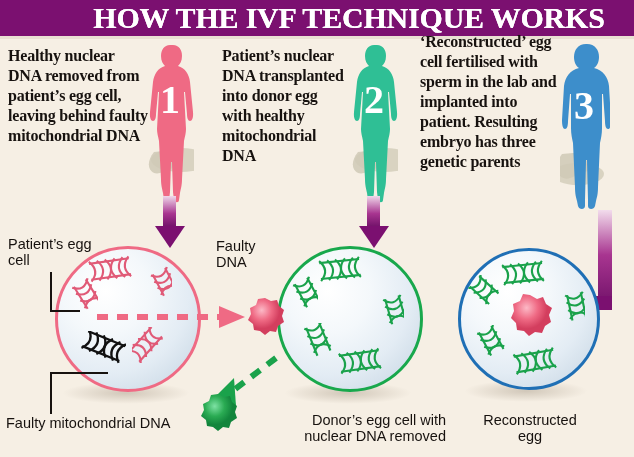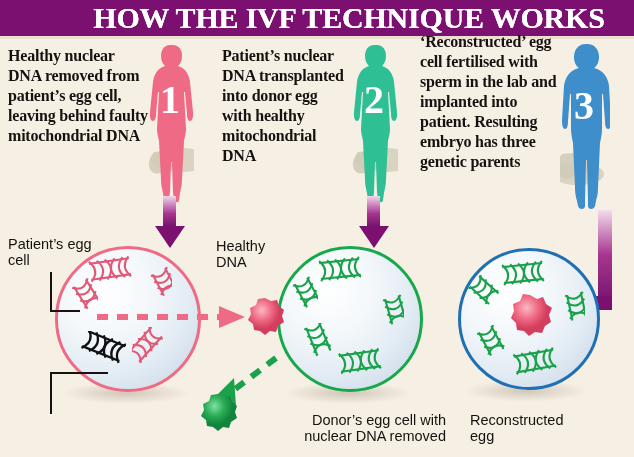--- a/index.html
+++ b/index.html
@@ -102,21 +102,21 @@
     position:absolute;
     font-family:Liberation Sans, sans-serif;
     color:#17120f;
     font-size:14.5px;
     line-height:16px;
   }
   #label-patient-egg{left:8px;top:236px;width:92px;}
   #label-faulty{left:6px;top:415px;width:210px;}
   #label-nuclear-dna{left:216px;top:238px;width:70px;}
   #label-donor{left:266px;top:412px;width:180px;text-align:right;}
-  #label-reconstructed{left:470px;top:412px;width:120px;}
+  #label-reconstructed{left:470px;top:412px;width:120px;text-align:center;}
 
   
   .leader{position:absolute;background:#17120f;}
   #leader-a-v{left:50px;top:272px;width:1.6px;height:40px;}
   #leader-a-h{left:50px;top:310px;width:30px;height:1.6px;}
   #leader-b-v{left:50px;top:372px;width:1.6px;height:42px;}
   #leader-b-h{left:50px;top:372px;width:58px;height:1.6px;}
 
   
   .dashed-arrow{position:absolute;}
@@ -402,17 +402,18 @@
     </defs>
     <path d="M23 2 l6 3 6-1 2 6 5 4 -2 6 2 6 -6 4 -2 6 -6-1 -5 4 -5-4 -6-1 -1-6 -5-4 3-6 -1-6 6-3 2-6 z" fill="url(#gb1)"></path>
   </svg>
 
   <div class="leader" id="leader-a-v"></div>
   <div class="leader" id="leader-a-h"></div>
   <div class="leader" id="leader-b-v"></div>
   <div class="leader" id="leader-b-h"></div>
 
   <div class="label" id="label-patient-egg">Patient’s egg cell</div>
-  <div class="label" id="label-nuclear-dna">Healthy DNA</div>
+  <div class="label" id="label-faulty">Faulty mitochondrial DNA</div>
+  <div class="label" id="label-nuclear-dna">Faulty DNA</div>
   <div class="label" id="label-donor">Donor’s egg cell with nuclear DNA removed</div>
   <div class="label" id="label-reconstructed">Reconstructed egg</div>
 
 </div>
 
 </body></html>

